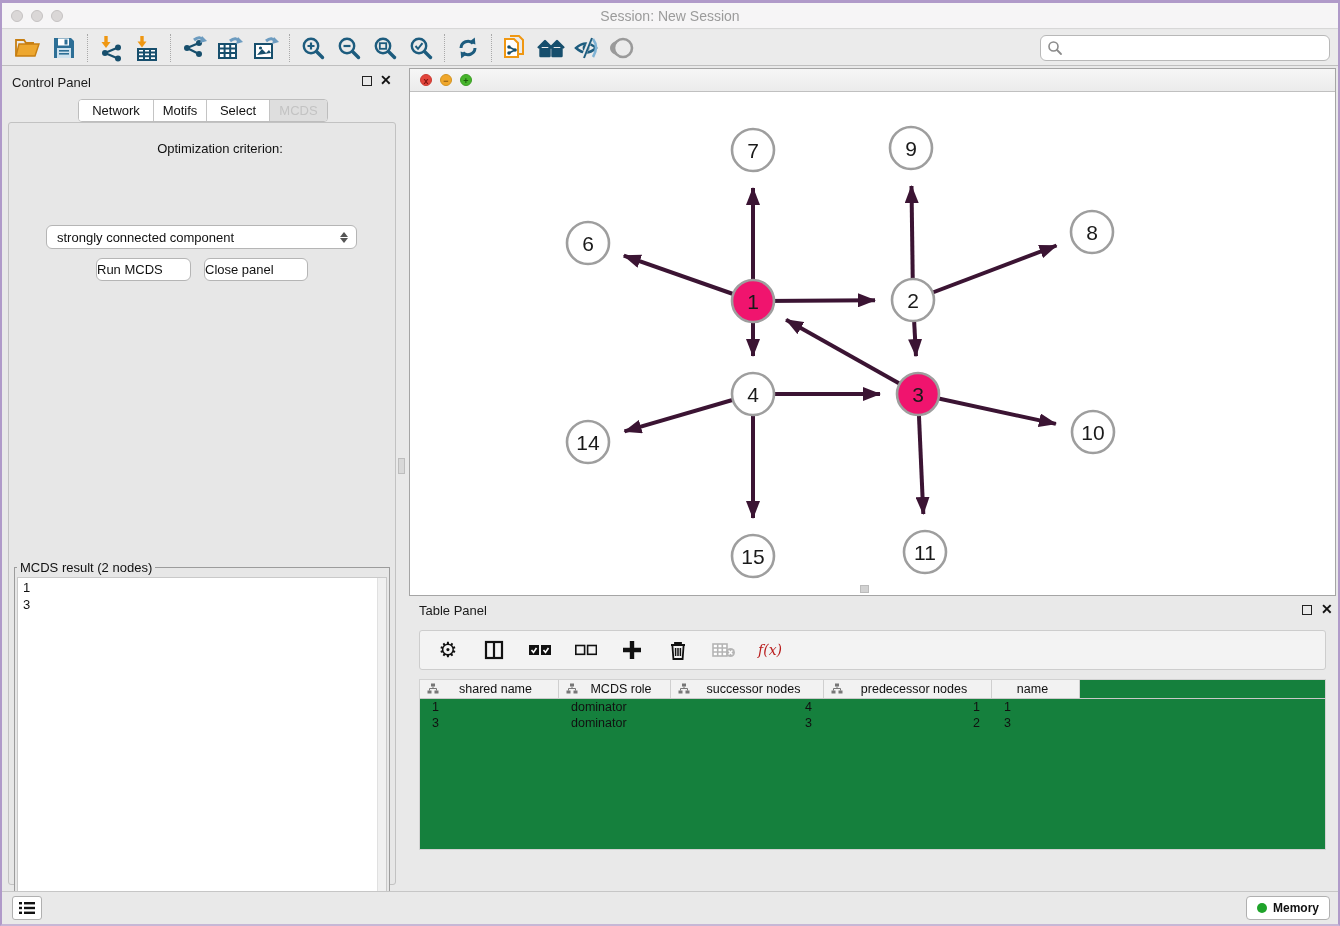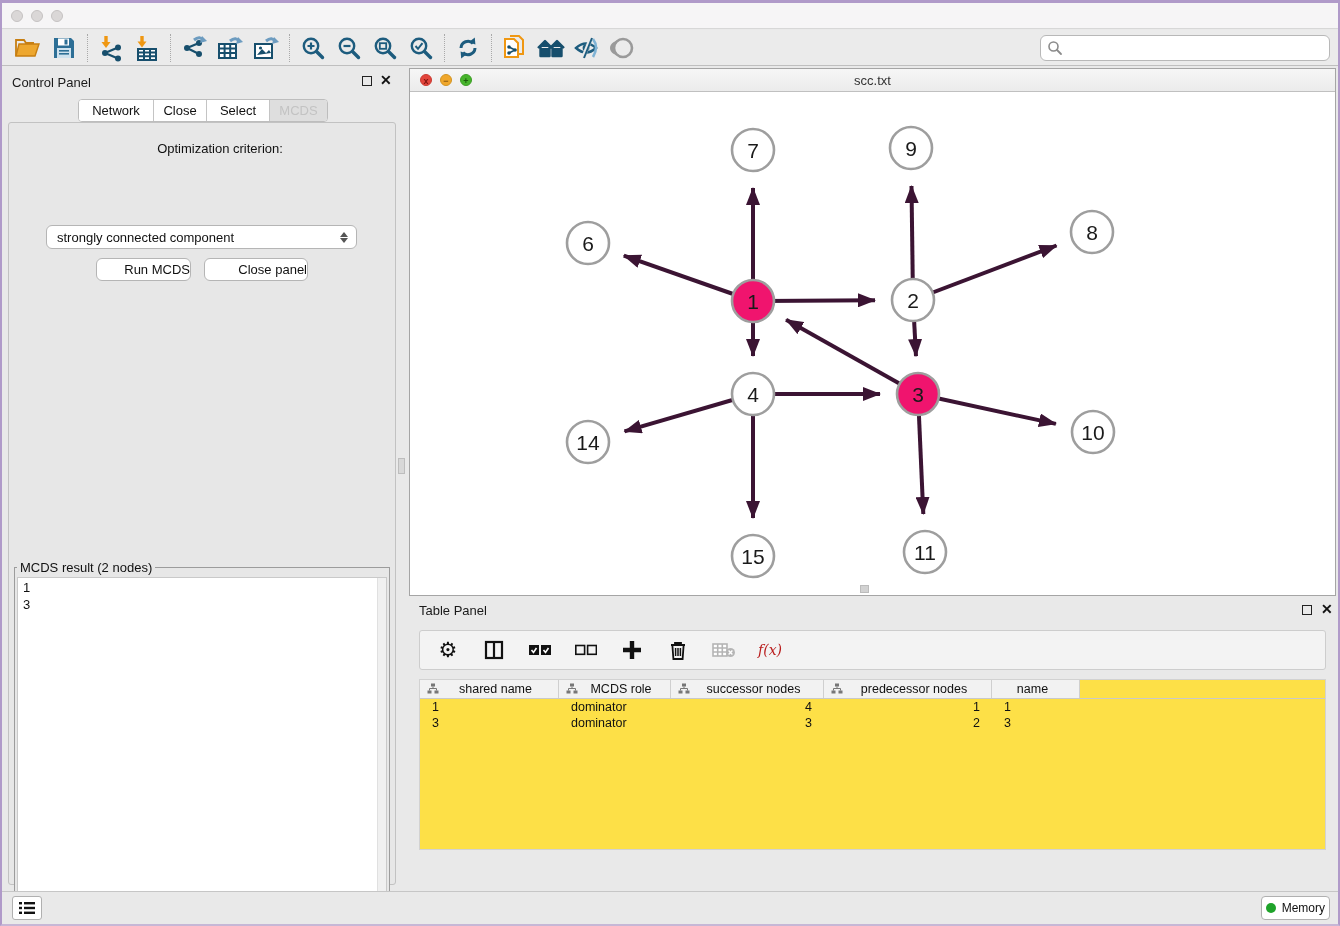--- a/index.html
+++ b/index.html
@@ -33,21 +33,21 @@
   .tab:last-child { border-right:none; }
   .tab.sel-gray { background:#dedede; color:#c3c3c3; }
 
   .cp-body { position:absolute; left:6px; top:55px; width:388px; height:763px; background:#e7e7e7; border:1px solid #c2c2c2; border-radius:3px; }
   .opt-label { position:absolute; left:0; top:74px; width:100%; text-align:center; font-size:13px; color:#111;padding-left:35px; }
   .criterion { position:absolute; left:44px; top:158px; width:311px; height:24px; background:#fff; border:1px solid #b5b5b5; border-radius:6px; font-size:13px; color:#111; display:flex; align-items:center; padding-left:10px;gap:28px; }
   .criterion .chev { margin-left:auto; margin-right:8px; display:flex; flex-direction:column; gap:1px; }
   .criterion .chev i { width:0; height:0; border-left:4px solid transparent; border-right:4px solid transparent; }
   .criterion .chev .up { border-bottom:5px solid #555; }
   .criterion .chev .dn { border-top:5px solid #555; }
-  .cp-btn { position:absolute; top:191px; height:23px; background:#fff; border:1px solid #b5b5b5; border-radius:6px; font-size:13px; color:#111; display:flex; align-items:center; justify-content:flex-end; }
+  .cp-btn { position:absolute; top:191px; height:23px; background:#fff; border:1px solid #b5b5b5; border-radius:6px; font-size:13px; color:#111; display:flex; align-items:center; justify-content:flex-start; }
   .btn-run { left:94px; width:95px; } .btn-close { left:202px; width:104px; }
 
   fieldset.result { position:absolute; left:12px; top:493px; width:376px; height:380px; border:1px solid #9c9c9c; background:#e7e7e7; }
   fieldset.result legend { font-size:13px; color:#111; margin-left:2px; padding:0 3px; }
   .result-area { position:absolute; left:2px; right:2px; top:2px; bottom:2px; background:#fff; border:1px solid #c9c9c9; font-size:13px; color:#111; line-height:17px; padding:1px 0 0 5px; }
   .result-scroll { position:absolute; right:0; top:0; bottom:0; width:9px; background:#f0f0f0; border-left:1px solid #e0e0e0; }
 
   .v-divider-handle { position:absolute; left:396px; top:455px; width:7px; height:16px; background:#d8d8d8; border:1px solid #bdbdbd; }
 
   
@@ -63,47 +63,48 @@
 
   
   .table-panel { position:absolute; left:407px; top:595px; width:927px; height:291px; }
   .tp-header { position:absolute; left:10px; top:5px; font-size:13px; color:#1a1a1a; }
   .tp .panel-float{ left:893px; top:7px; } .tp .panel-close{ left:912px; top:3px; }
   .tp-toolbar { position:absolute; left:10px; top:32px; width:907px; height:40px; background:#f3f3f3; border:1px solid #cdcdcd; border-radius:3px; display:flex; align-items:center; padding-left:16px; gap:22px; }
   .tp-icon { display:flex; align-items:center; justify-content:center; width:24px; height:24px; }
   .gear-glyph { font-size:21px; color:#111; line-height:22px; }
   .fx-glyph { font-family:"DejaVu Serif", serif; font-style:italic; font-size:14px; color:#b91c1c; }
 
-  .node-table { position:absolute; left:10px; top:81px; width:907px; height:171px; background:#fde047; border:1px solid #d2d2d2; overflow:hidden; }
+  .node-table { position:absolute; left:10px; top:81px; width:907px; height:171px; background:#15803d; border:1px solid #d2d2d2; overflow:hidden; }
   .nt-header { display:flex; height:19px; border-bottom:1px solid #c9c9c9; }
   .th { background:#f2f2f2; border-right:1px solid #cfcfcf; display:flex; align-items:center; font-size:12.5px; color:#111; }
   .th svg { margin-left:7px; flex:0 0 auto; }
   .th span { flex:1; text-align:center; padding-right:6px; }
   .nt-row { display:flex; height:16px; font-size:12.5px; color:#111; }
   .td { padding:0 12px; overflow:hidden; white-space:nowrap; line-height:16px; }
   .al-l { text-align:left; } .al-r { text-align:right; }
   .c0{width:139px} .c1{width:112px} .c2{width:153px} .c3{width:168px} .c4{width:88px}
 
   .tp-tabs { left:286px; top:261px; height:23px; position:absolute; display:flex; border:1px solid #b5b5b5; border-radius:6px; overflow:hidden; background:#fff; }
 
   
   .statusbar { position:absolute; left:0; bottom:0; width:100%; height:33px; background:#e9e9e9; border-top:1px solid #c6c6c6; }
   .list-btn { position:absolute; left:10px; top:4px; width:30px; height:24px; background:#fff; border:1px solid #b0b0b0; border-radius:3px; display:flex; align-items:center; justify-content:center; }
-  .memory-btn { position:absolute; right:8px; top:4px; height:24px; background:#fff; border:1px solid #b0b0b0; border-radius:4px; display:flex; align-items:center; padding:0 4px; gap:6px; font-size:12px; color:#111; }
+  .memory-btn { position:absolute; right:8px; top:4px; height:24px; background:#fff; border:1px solid #b0b0b0; border-radius:4px; display:flex; align-items:center; padding:0 10px; gap:6px; font-size:12px; color:#111;font-weight:bold; }
   .memory-dot { width:10px; height:10px; border-radius:50%; background:#1fa32a; }
 </style>
 </head>
 <body>
 
 <div class="app">
 
   <div class="titlebar">
     <span class="tl-dot t1"></span>
     <span class="tl-dot t2"></span>
     <span class="tl-dot t3"></span>
+    <div class="win-title">Session: New Session</div>
   </div>
 
   <div class="toolbar">
     <div class="tb-btn">
       <svg width="28" height="26" viewBox="0 0 28 26">
           <path d="M2 21 L5 9 L25 9 L21 21 Z" fill="#eda72f" stroke="#c77f12" stroke-width="1.4"></path>
           <path d="M2 21 L2 5 L10 5 L12 8 L20 8" fill="none" stroke="#c77f12" stroke-width="1.8"></path>
         </svg>
     </div>
     <div class="tb-btn">
@@ -249,21 +250,21 @@
   <div class="control-panel cp">
     <div class="cp-header">Control Panel</div>
     <span class="panel-float"></span>
     <span class="panel-close">✕</span>
 
     <div class="tabstrip cp-tabs">
       <div class="tab" style="width:75px">
           <span>Network</span>
         </div>
       <div class="tab" style="width:53px">
-          <span>Close</span>
+          <span>Motifs</span>
         </div>
       <div class="tab" style="width:63px">
           <span>Select</span>
         </div>
       <div class="tab sel-gray" style="width:57px">
           <span>MCDS</span>
         </div>
     </div>
 
     <div class="cp-body"></div>
@@ -296,21 +297,20 @@
     </fieldset>
   </div>
 
   <div class="v-divider-handle"></div>
 
   <div class="net-win">
     <div class="net-title">
       <span class="mac-dot dot-red">x</span>
       <span class="mac-dot dot-yel">−</span>
       <span class="mac-dot dot-grn">+</span>
-      <span class="label">scc.txt</span>
     </div>
     <svg class="net-canvas" width="925" height="503" viewBox="0 0 925 503">
         <defs>
           <marker id="arrow" markerUnits="userSpaceOnUse" markerWidth="18" markerHeight="14" refX="17" refY="7" orient="auto">
             <path d="M0,0 L18,7 L0,14 Z" fill="#3b1433"></path>
           </marker>
         </defs>
         <line x1="343" y1="209" x2="343.0" y2="96.0" stroke="#3b1433" stroke-width="4" marker-end="url(#arrow)"></line>
         <line x1="343" y1="209" x2="213.8" y2="163.6" stroke="#3b1433" stroke-width="4" marker-end="url(#arrow)"></line>
         <line x1="343" y1="209" x2="465.0" y2="208.2" stroke="#3b1433" stroke-width="4" marker-end="url(#arrow)"></line>

